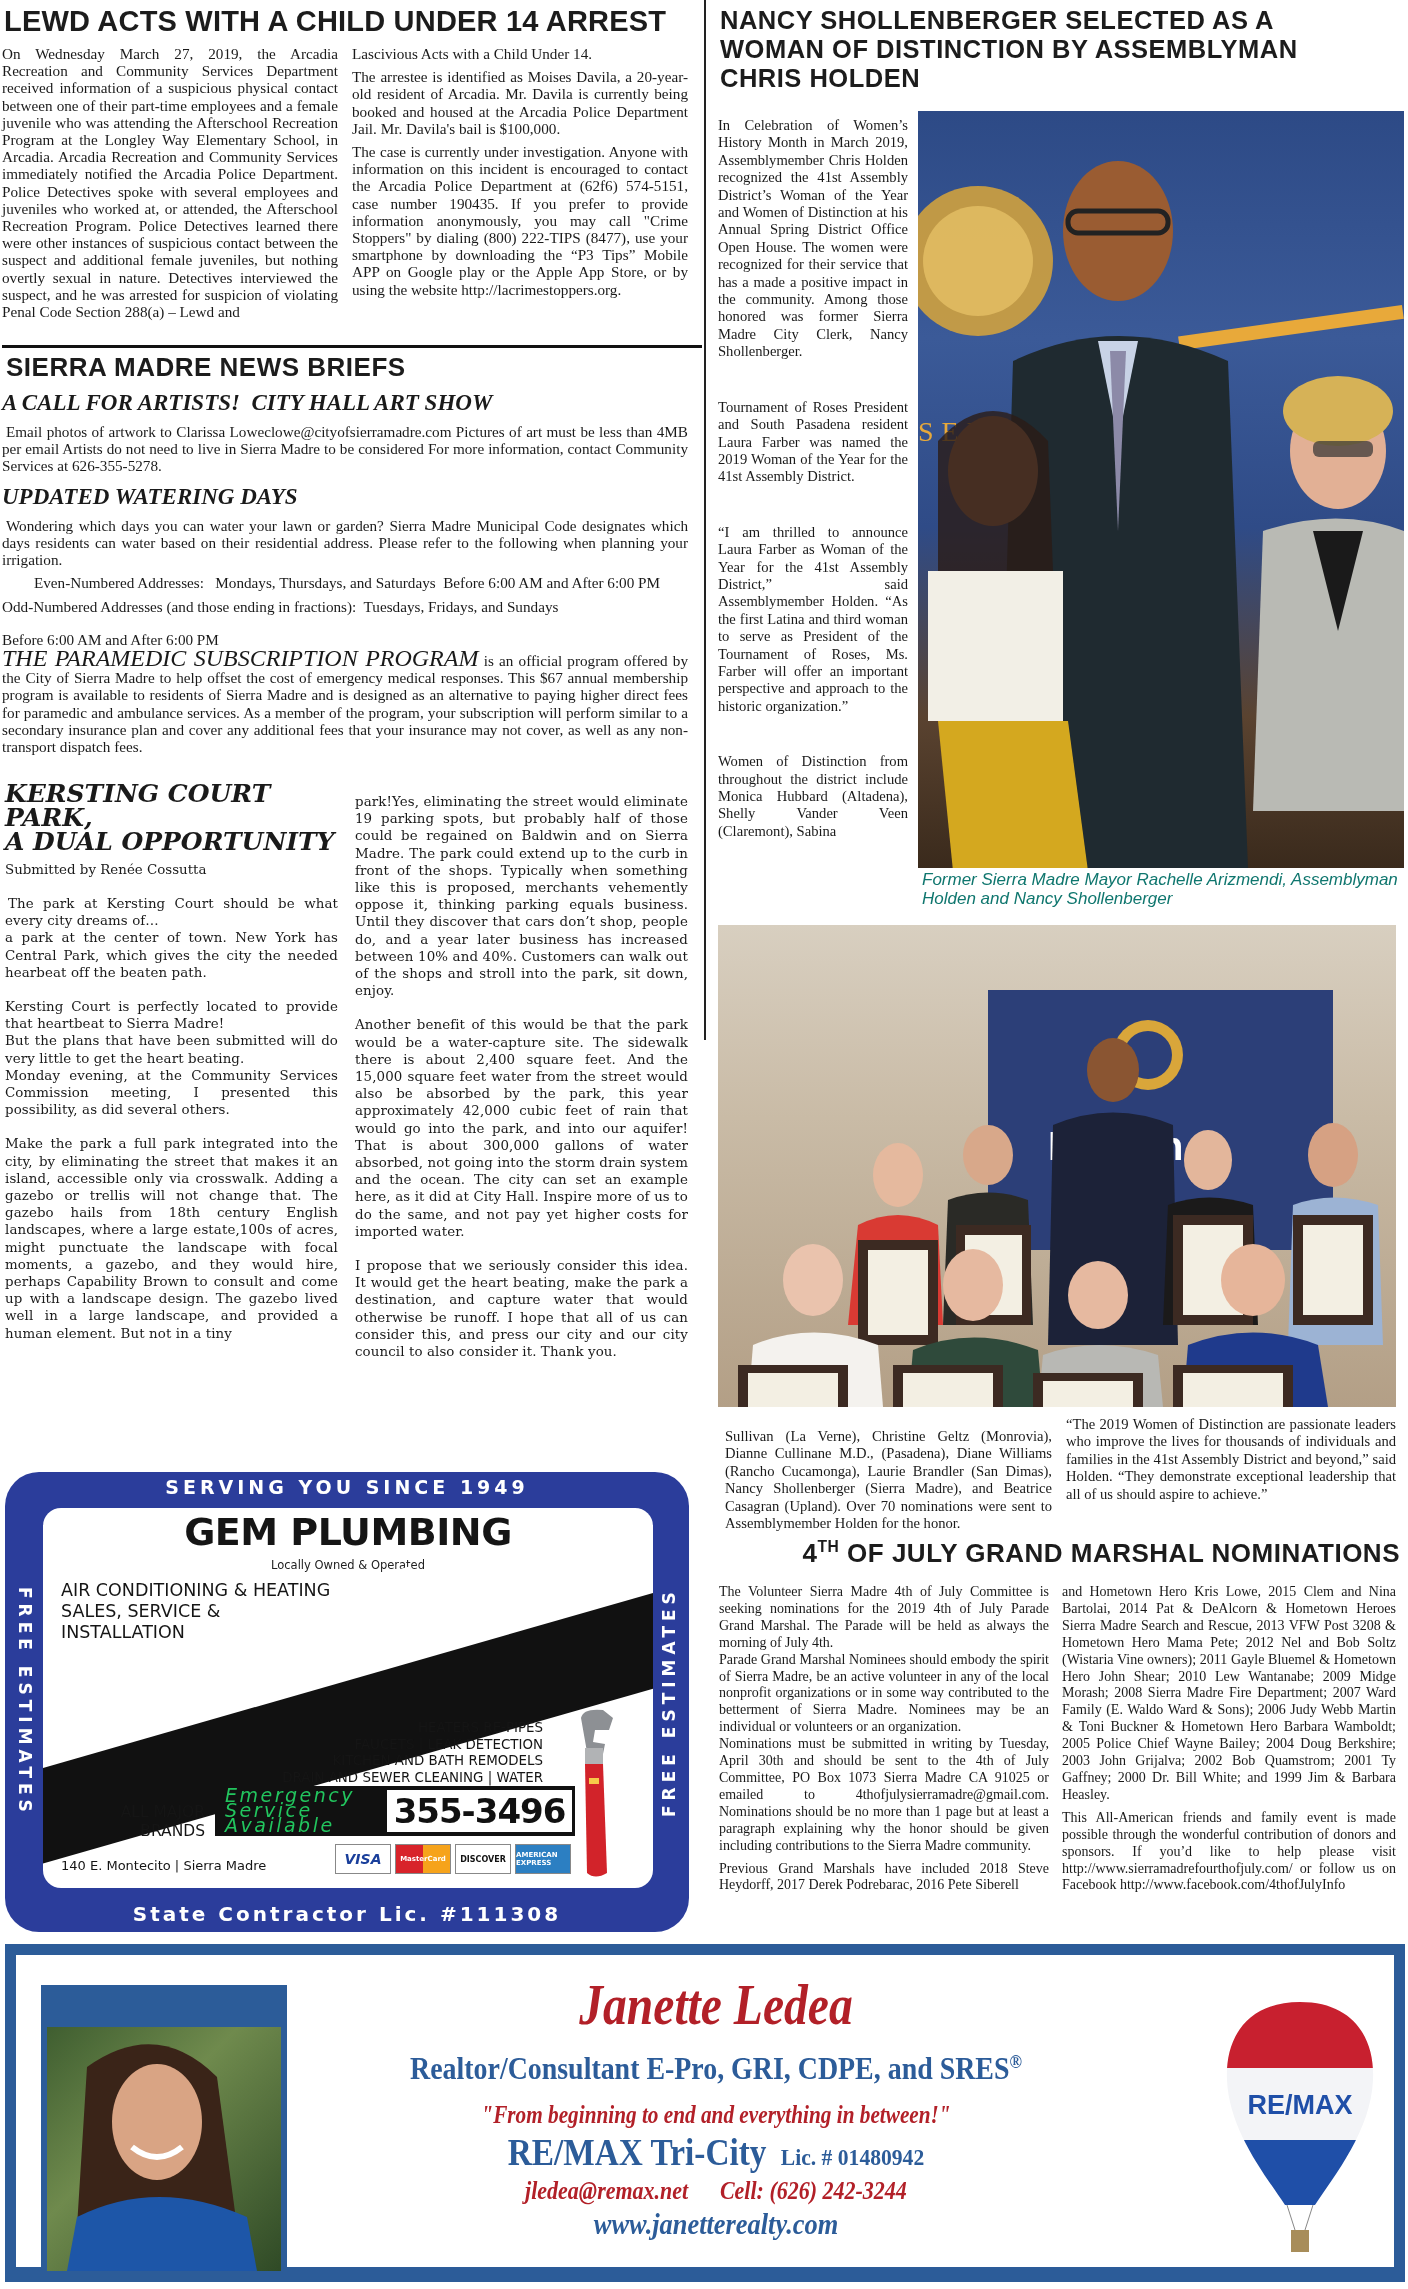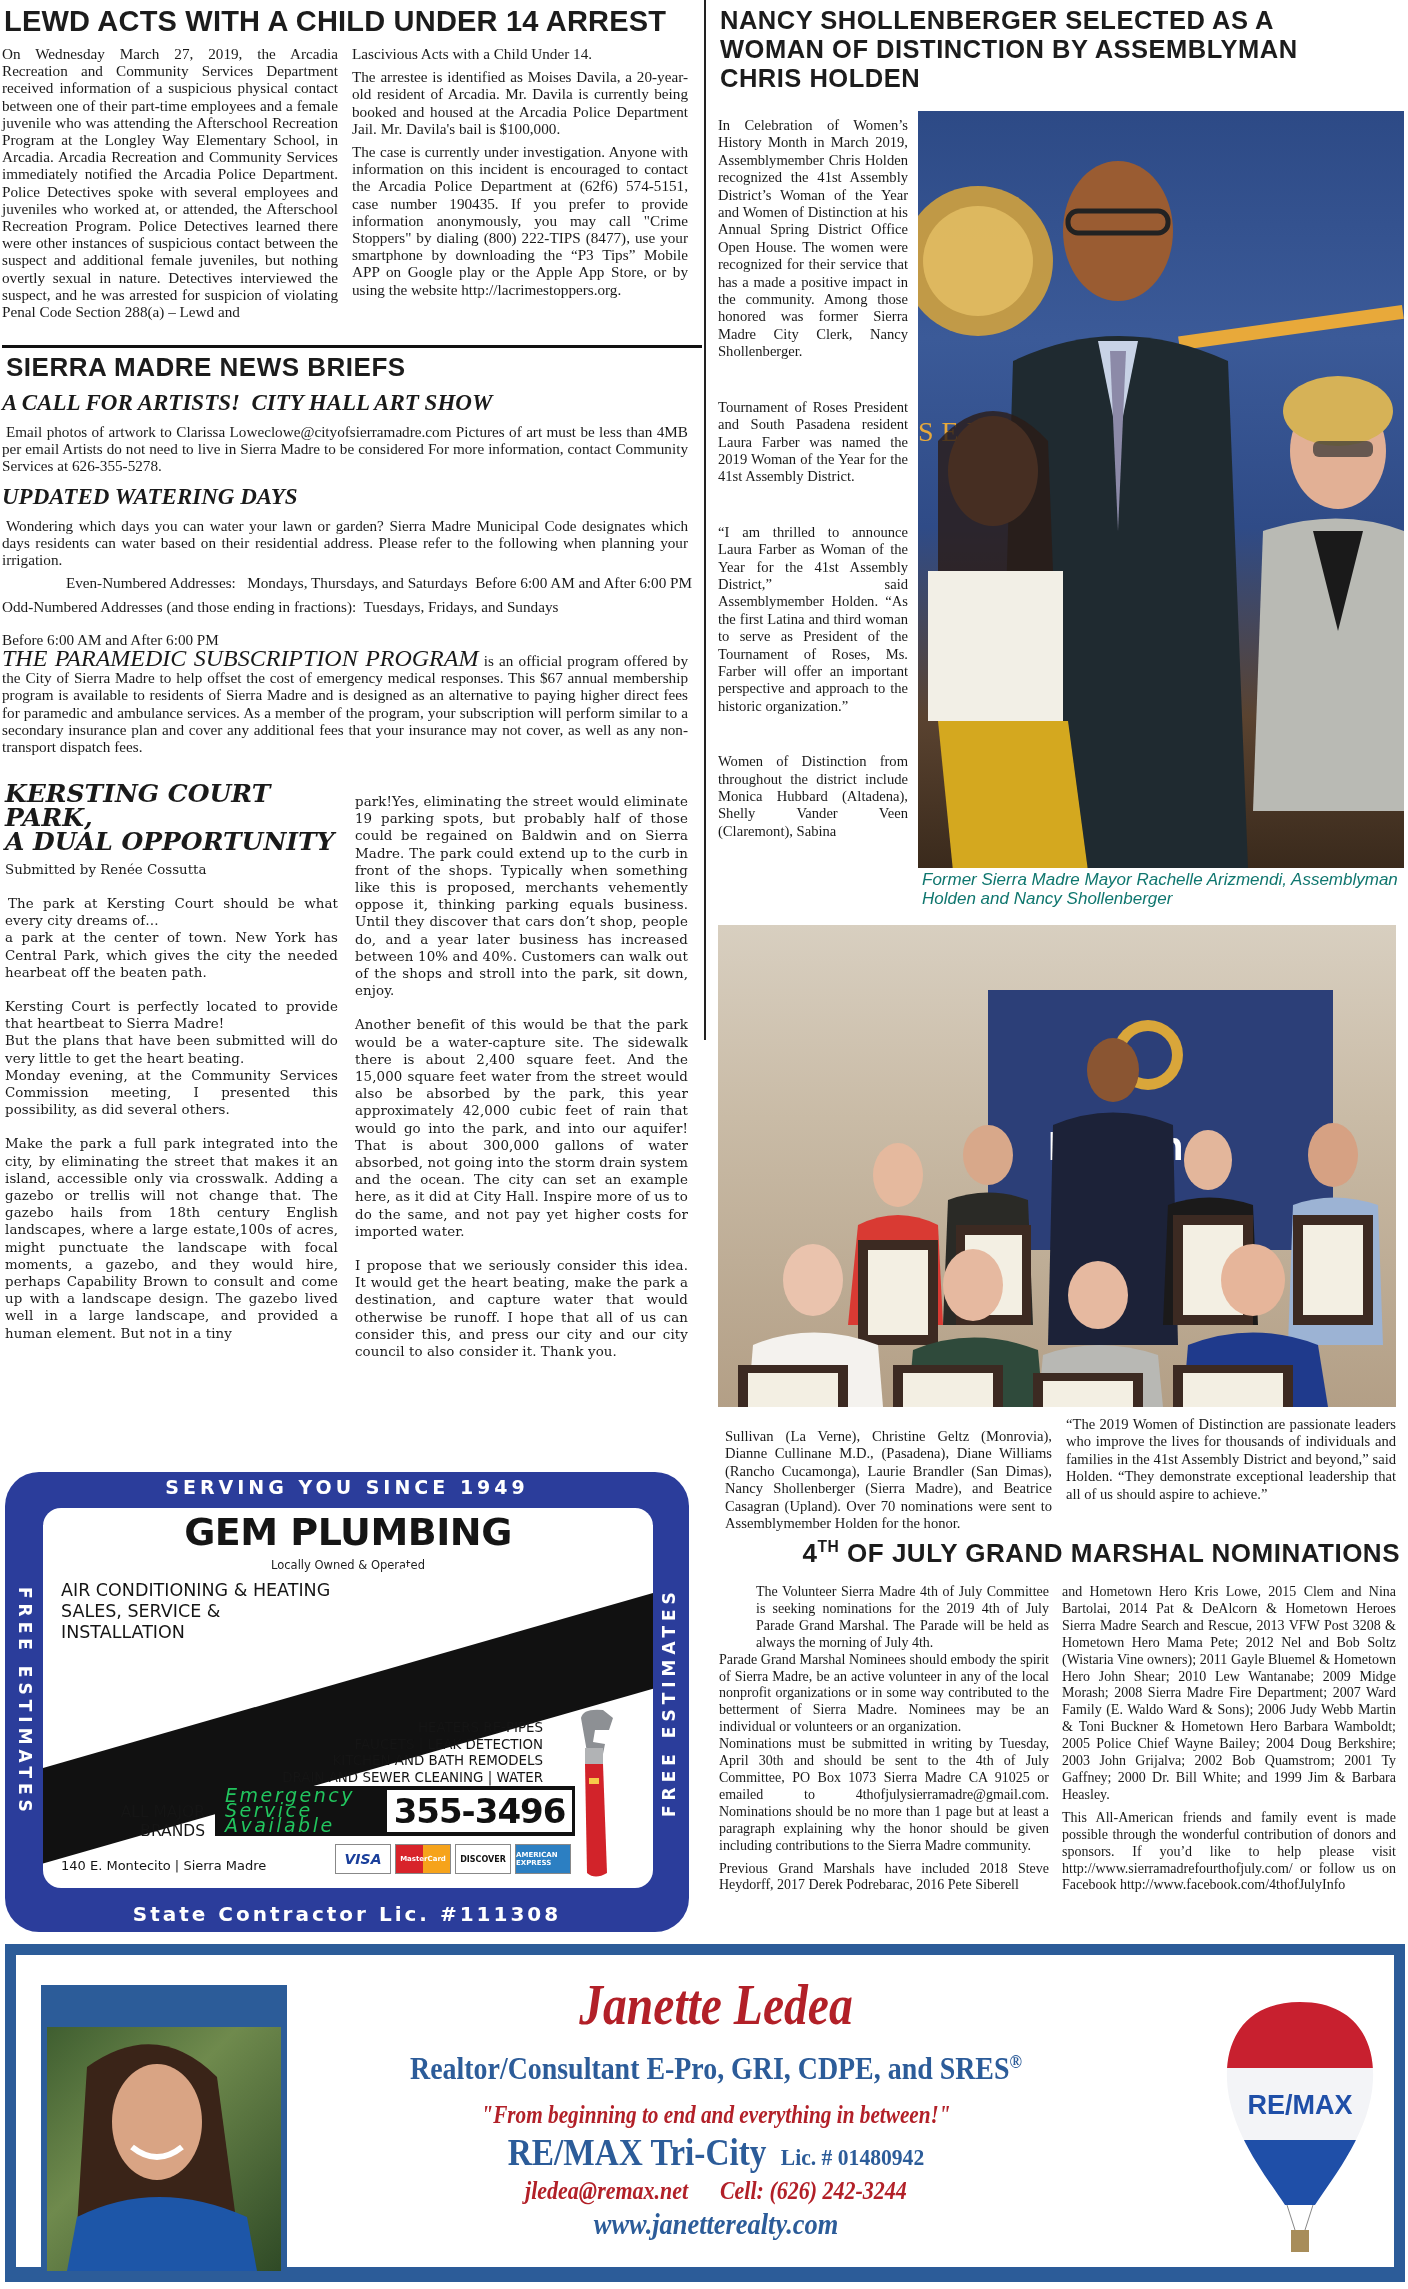--- a/index.html
+++ b/index.html
@@ -78,21 +78,21 @@
 <div class="rule-h" style="left:2px; top:345px; width:700px; height:3px;"></div>
 <div class="rule-v" style="left:704px; top:0px; height:1040px;"></div>
 
 <div class="abs hsans" style="left:6px; top:352px; font-size:26px; line-height:30px;">SIERRA MADRE NEWS BRIEFS</div>
 
 <div class="abs ital-head" style="left:2px; top:390px; font-size:23px; line-height:26px; white-space:pre;">A CALL FOR ARTISTS!  CITY HALL ART SHOW</div>
 <div class="abs body-text" style="left:2px; top:423px; width:686px; text-indent:4px;">Email photos of artwork to Clarissa Loweclowe@cityofsierramadre.com Pictures of art must be less than 4MB per email Artists do not need to live in Sierra Madre to be considered For more information, contact Community Services at  626-355-5278.</div>
 
 <div class="abs ital-head" style="left:2px; top:484px; font-size:23px; line-height:26px;">UPDATED WATERING DAYS</div>
 <div class="abs body-text" style="left:2px; top:517px; width:686px; text-indent:4px;">Wondering which days you can water your lawn or garden? Sierra Madre Municipal Code designates which days residents can water based on their residential address. Please refer to the following when planning your irrigation.</div>
-<div class="abs body-text" style="left:2px; top:574px; width:690px; white-space:pre; text-align:right;">Even-Numbered Addresses:   Mondays, Thursdays, and Saturdays  Before 6:00 AM and After 6:00 PM</div>
+<div class="abs body-text" style="left:2px; top:574px; width:690px; white-space:pre; text-align:center;">Even-Numbered Addresses:   Mondays, Thursdays, and Saturdays  Before 6:00 AM and After 6:00 PM</div>
 <div class="abs body-text" style="left:2px; top:598px; width:690px; white-space:pre; text-align:left;">Odd-Numbered Addresses (and those ending in fractions):  Tuesdays, Fridays, and Sundays</div>
 <div class="abs body-text" style="left:2px; top:615px; width:690px; text-align:left;margin-top:16px;">Before 6:00 AM and After 6:00 PM</div>
 
 <div class="abs body-text" style="left:2px; top:650px; width:686px;">
   <span class="ital-head" style="font-size:24px; font-weight:normal;">THE PARAMEDIC SUBSCRIPTION PROGRAM</span><span> is an official program offered by the City of Sierra Madre to help offset the cost of emergency medical responses. This $67 annual membership program is available to residents of Sierra Madre and is designed as an alternative to paying higher direct fees for paramedic and ambulance services. As a member of the program, your subscription will perform similar to a secondary insurance plan and cover any additional fees that your insurance may not cover, as well as any non-transport dispatch fees.</span>
 </div>
 
 <div class="abs" style="left:5px; top:782px; font-family:'DejaVu Serif',serif; font-style:italic; font-weight:bold; font-size:25px; line-height:24px; color:#1a1a1a;">
   <div>KERSTING COURT</div>
   <div>PARK,</div>
@@ -199,21 +199,21 @@
 </div>
 
 <div class="abs body-text" style="left:725px; top:1414px; width:327px; font-size:14.6px; line-height:17.4px; margin-top:14px;">Sullivan (La Verne), Christine Geltz (Monrovia), Dianne Cullinane M.D., (Pasadena), Diane Williams (Rancho Cucamonga), Laurie Brandler (San Dimas), Nancy Shollenberger (Sierra Madre), and Beatrice Casagran (Upland). Over 70 nominations were sent to Assemblymember Holden for the honor.</div>
 <div class="abs body-text" style="left:1066px; top:1416px; width:330px; font-size:14.6px; line-height:17.4px;">“The 2019 Women of Distinction are passionate leaders who improve the lives for thousands of individuals and families in the 41st Assembly District and beyond,” said Holden. “They demonstrate exceptional leadership that all of us should aspire to achieve.”</div>
 
 <div class="abs hsans" style="left:720px; top:1538px; width:680px; text-align:right; font-size:26px; line-height:30px;">
   <span>4</span><sup>TH</sup><span> OF JULY GRAND MARSHAL NOMINATIONS</span>
 </div>
 
 <div class="abs body-text" style="left:719px; top:1584px; width:330px; font-size:14px; line-height:16.9px;">
-  <p style="margin-bottom:0;margin-left:37px;">The Volunteer Sierra Madre 4th of July Committee is seeking nominations for the 2019 4th of July Parade Grand Marshal. The Parade will be held as always the morning of July 4th.</p>
+  <p style="margin-bottom:0;">The Volunteer Sierra Madre 4th of July Committee is seeking nominations for the 2019 4th of July Parade Grand Marshal. The Parade will be held as always the morning of July 4th.</p>
   <p style="margin-bottom:0;">Parade Grand Marshal Nominees should embody the spirit of Sierra Madre, be an active volunteer in any of the local nonprofit organizations or in some way contributed to the betterment of Sierra Madre. Nominees may be an individual or volunteers or an organization.</p>
   <p>Nominations must be submitted in writing by Tuesday, April 30th and should be sent to the 4th of July Committee, PO Box 1073 Sierra Madre CA 91025 or emailed to 4thofjulysierramadre@gmail.com. Nominations should be no more than 1 page but at least a paragraph explaining why the honor should be given including contributions to the Sierra Madre community.</p>
   <p>Previous Grand Marshals have included 2018 Steve Heydorff, 2017 Derek Podrebarac, 2016 Pete Siberell</p>
 </div>
 <div class="abs body-text" style="left:1062px; top:1584px; width:334px; font-size:14px; line-height:16.9px;">
   <p>and Hometown Hero Kris Lowe, 2015 Clem and Nina Bartolai, 2014 Pat &amp; DeAlcorn &amp; Hometown Heroes Sierra Madre Search and Rescue, 2013 VFW Post 3208 &amp; Hometown Hero Mama Pete; 2012 Nel and Bob Soltz (Wistaria Vine owners); 2011 Gayle Bluemel &amp; Hometown Hero John Shear; 2010 Lew Wantanabe; 2009 Midge Morash; 2008 Sierra Madre Fire Department; 2007 Ward Family (E. Waldo Ward &amp; Sons); 2006 Judy Webb Martin &amp; Toni Buckner &amp; Hometown Hero Barbara Wamboldt; 2005 Police Chief Wayne Bailey; 2004 Doug Berkshire; 2003 John Grijalva; 2002 Bob Quamstrom; 2001 Ty Gaffney; 2000 Dr. Bill White; and 1999 Jim &amp; Barbara Heasley.</p>
   <p>This All-American friends and family event is made possible through the wonderful contribution of donors and sponsors. If you’d like to help please visit http://www.sierramadrefourthofjuly.com/ or follow us on Facebook http://www.facebook.com/4thofJulyInfo</p>
 </div>
 
 <div class="gem">

